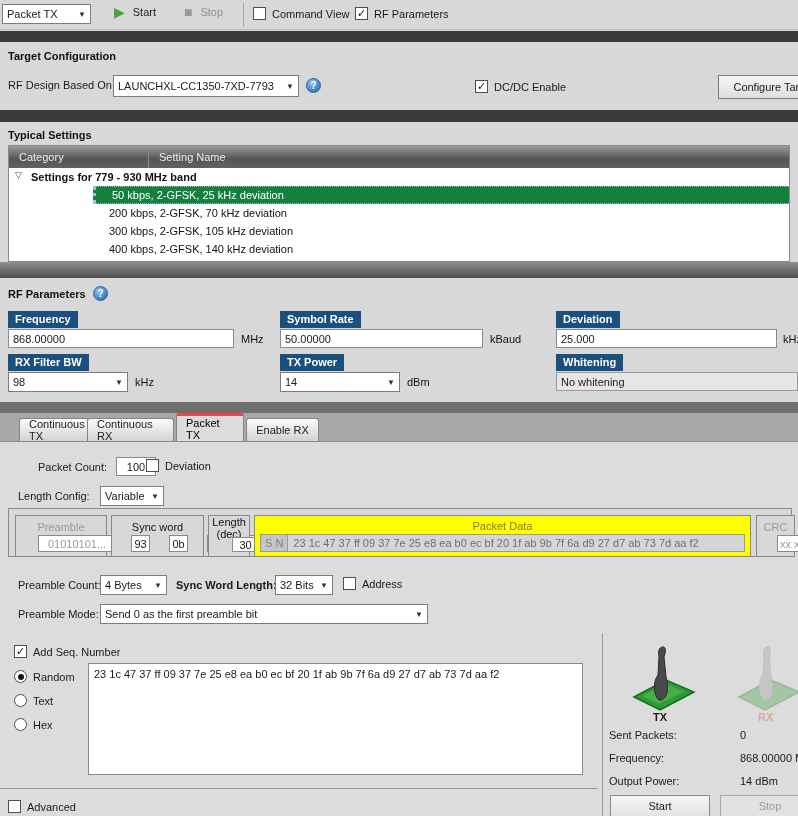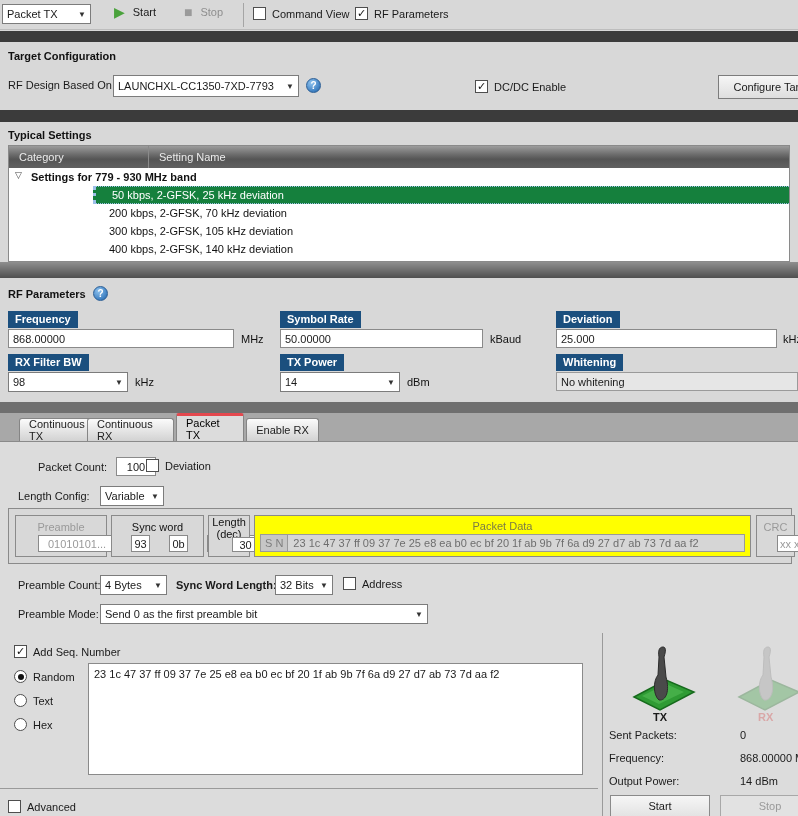--- a/index.html
+++ b/index.html
@@ -248,21 +248,21 @@
     <span class="cb unchecked">✓</span>
     <span>Deviation</span>
   </div>
 
   <div class="abs" style="left:18px; top:48px;">Length Config:</div>
   <div class="abs combo" style="left:100px; top:44px; width:64px;">
     <span>Variable</span>
     <span class="arr">▼</span>
   </div>
 
-  <div class="abs grp-box" style="left:8px; top:66px; width:784px; height:56px;">
+  <div class="abs grp-box" style="left:8px; top:66px; width:784px; height:49px;">
     <div class="sub-box" style="left:6px; top:6px; width:92px; height:42px;">
       <div class="sub-title gray-text" style="margin-top:5px;">Preamble</div>
       <div class="small-input" style="position:absolute; left:6px; bottom:4px; width:78px; height:17px;">
         <span class="gray-text">01010101...</span>
       </div>
     </div>
     <div class="sub-box" style="left:102px; top:6px; width:93px; height:42px;">
       <div class="sub-title" style="margin-top:5px;">Sync word</div>
       <div style="position:absolute; left:3px; bottom:4px; display:flex; gap:3px;">
         <span class="small-input" style="width:19px; height:17px;">93</span>

